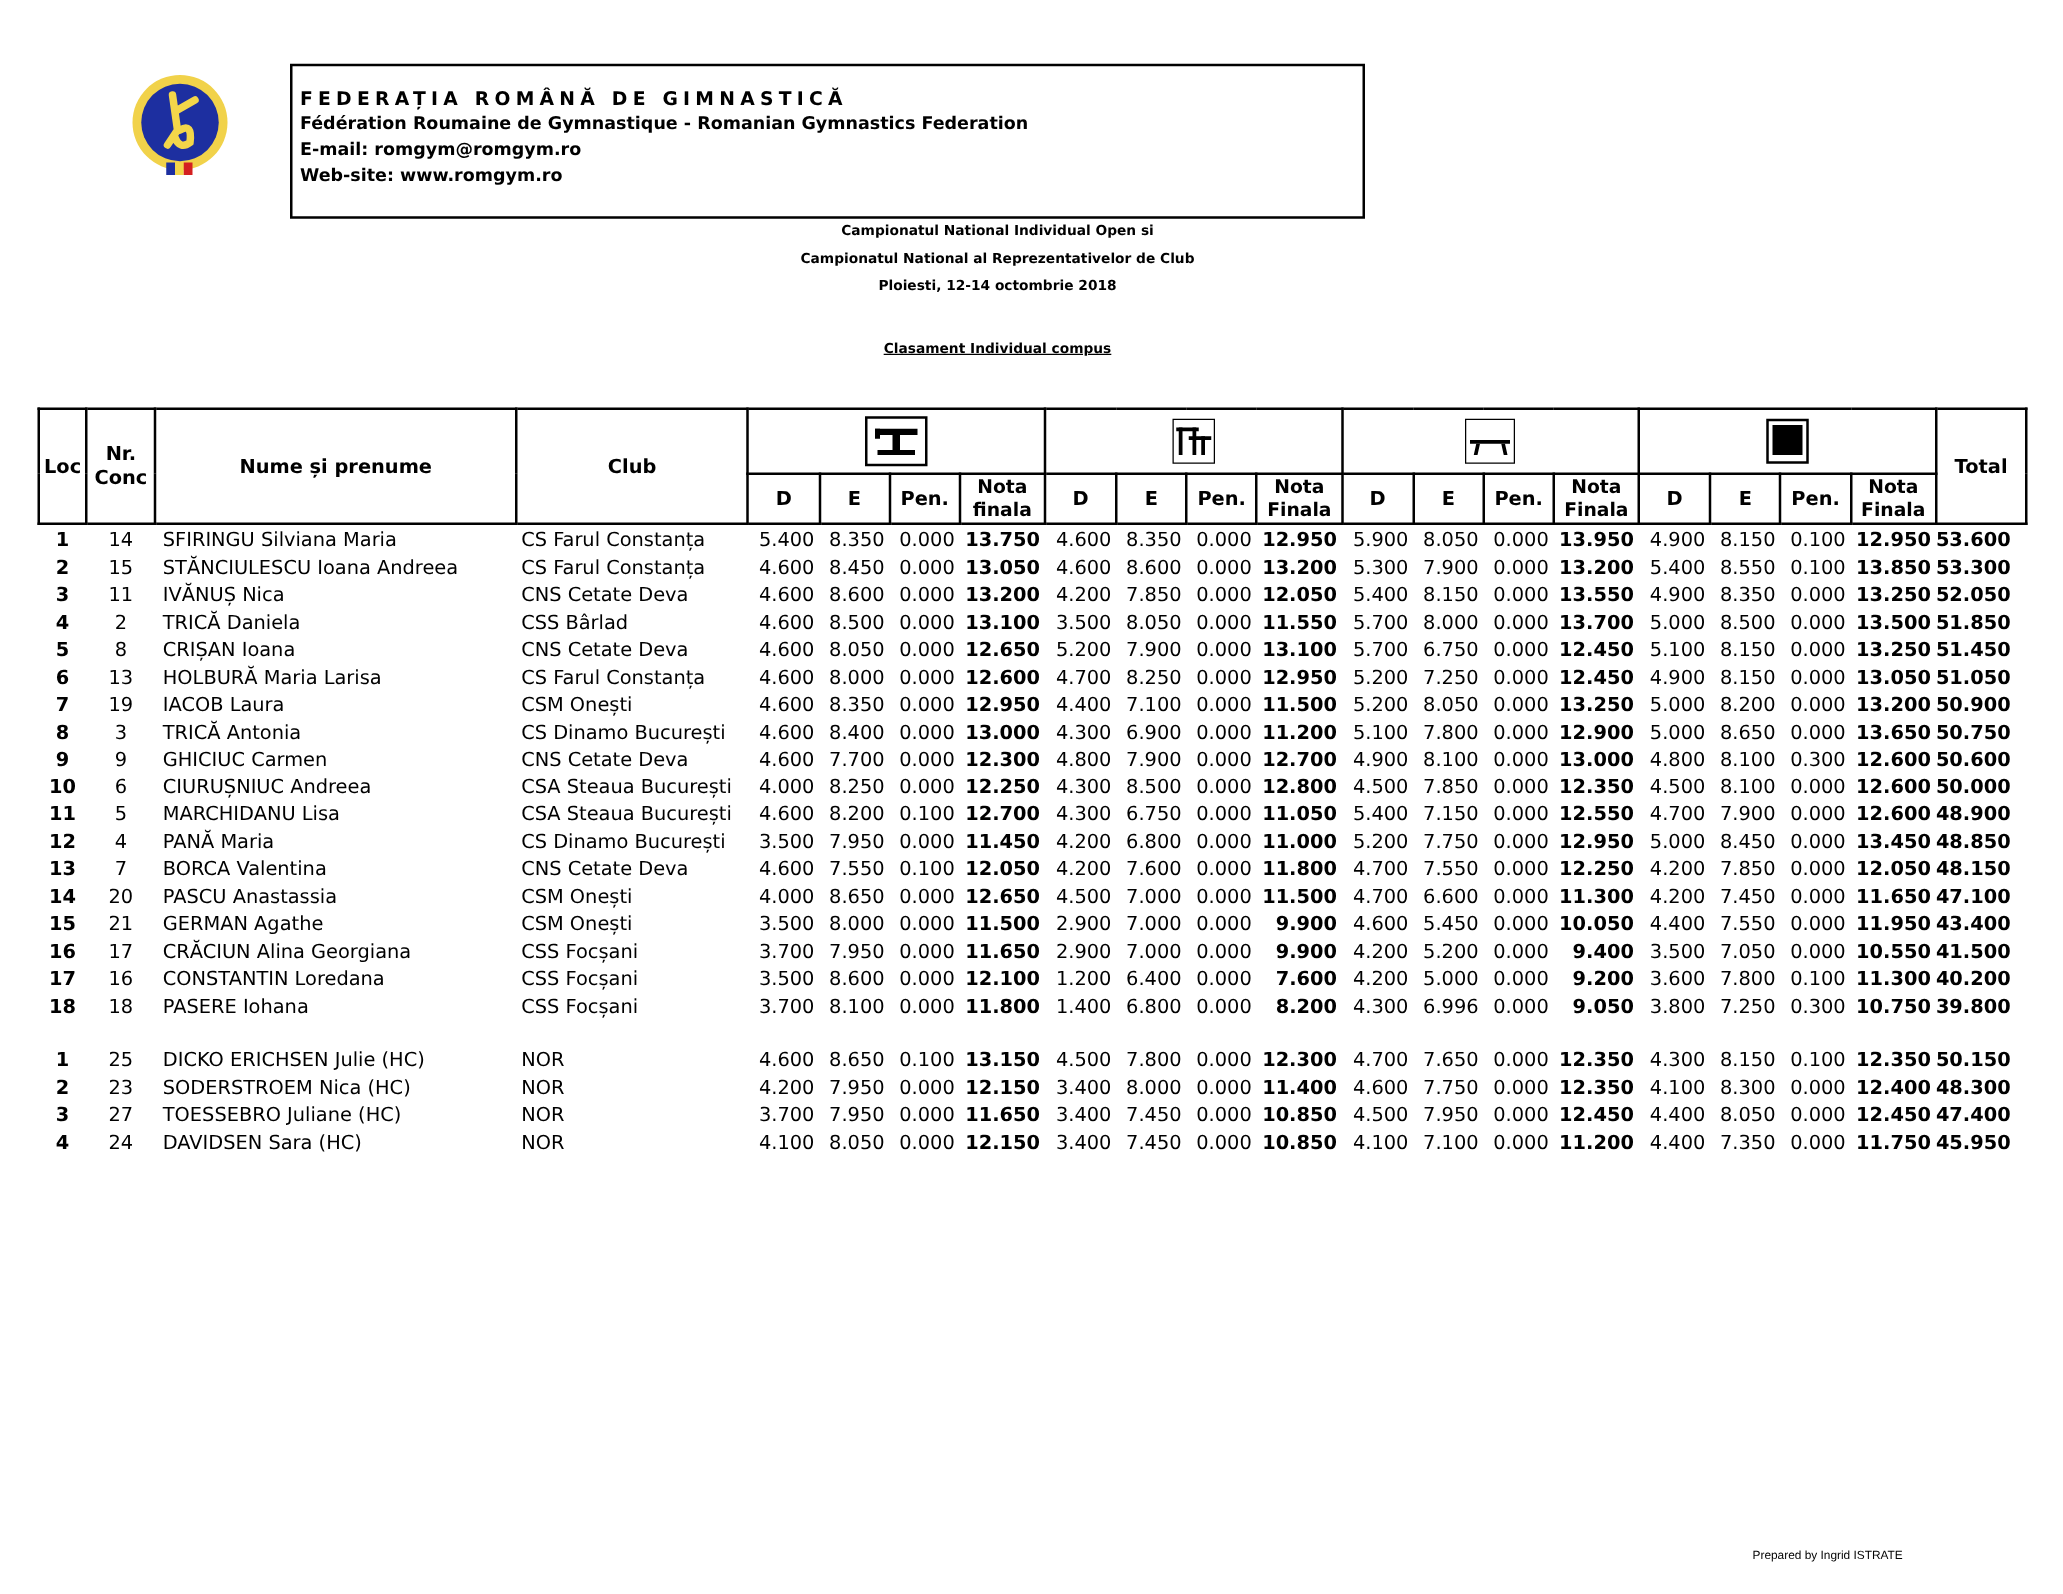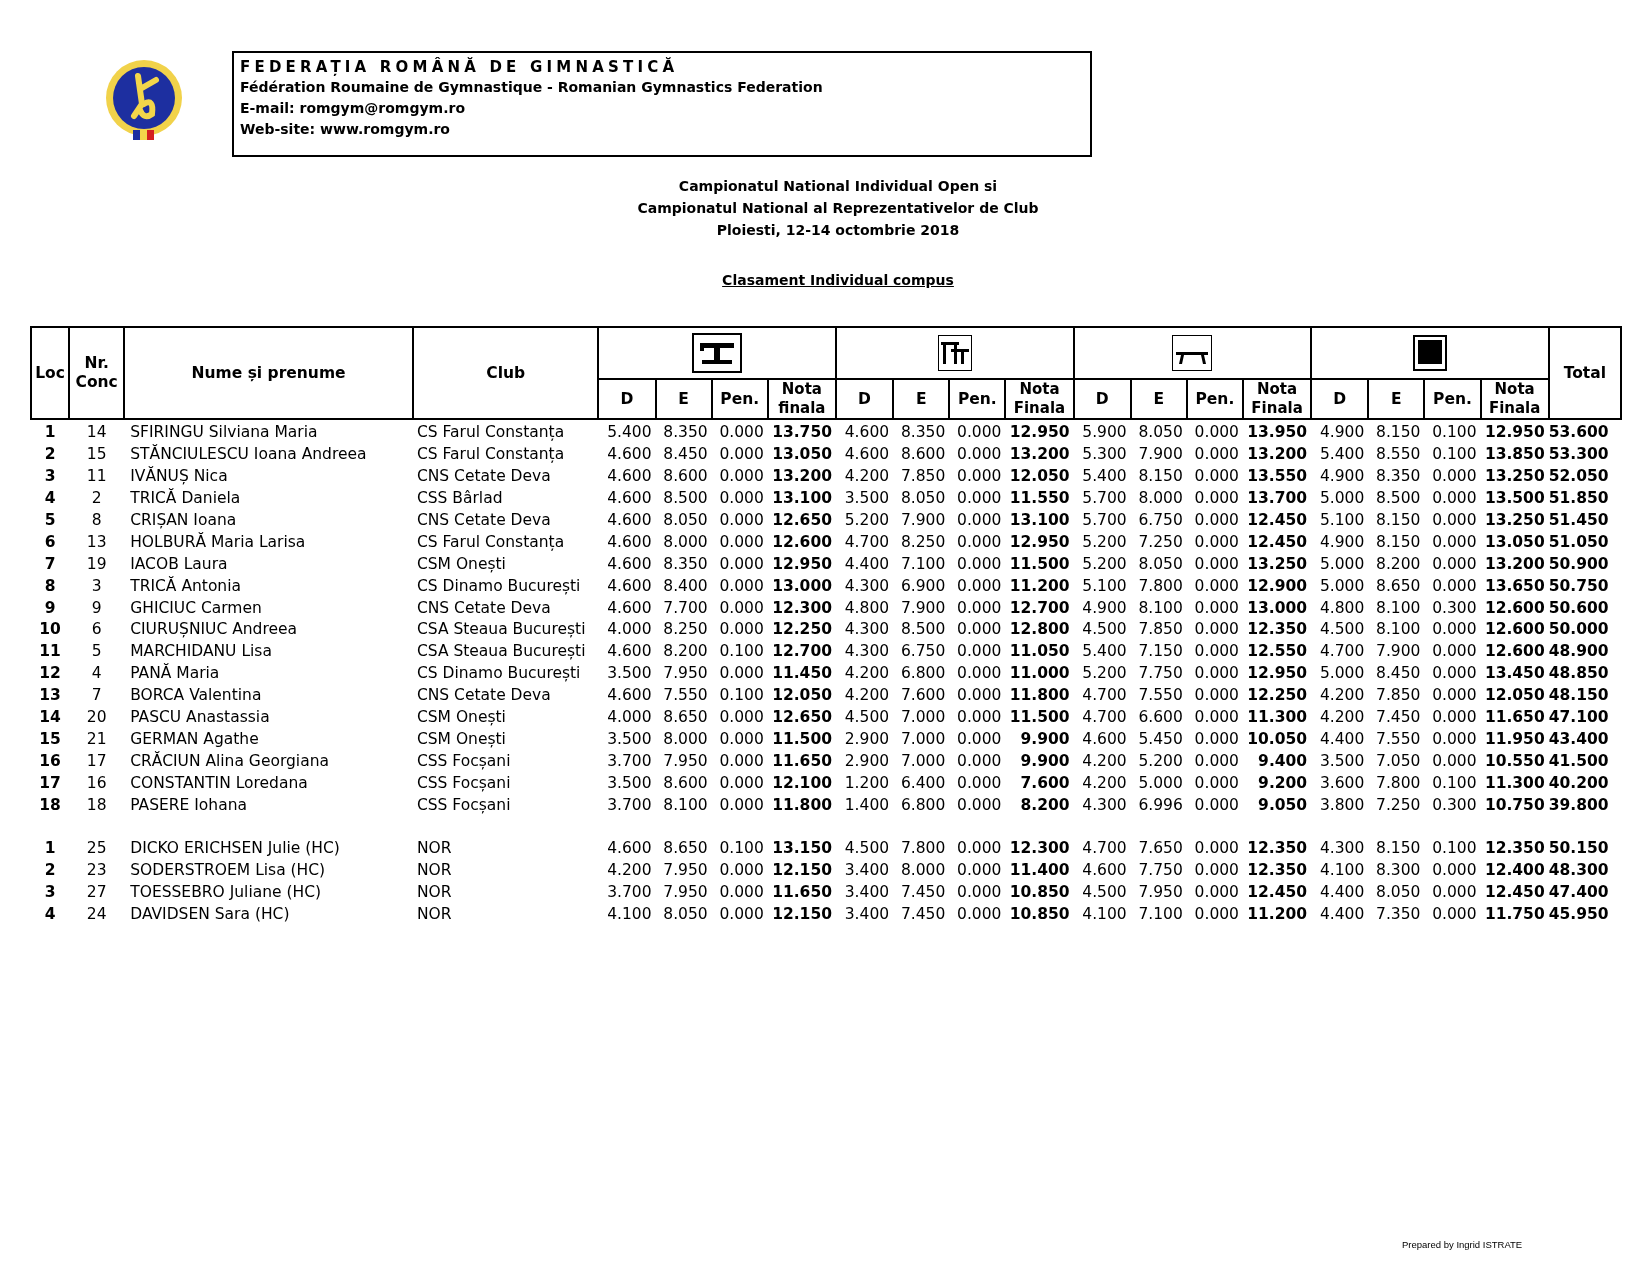--- a/index.html
+++ b/index.html
@@ -1,21 +1,21 @@
 <!DOCTYPE html>
 <html><head>
 <meta charset="utf-8">
 <style>
   html, body { margin:0; padding:0; background:#ffffff; }
   body { width:1650px; height:1275px; position:relative; overflow:hidden; font-family:"DejaVu Sans", sans-serif; color:#000; }
   .logo { position:absolute; left:98px; top:58px; width:92px; height:84px; }
-  .fedbox { position:absolute; left:232px; top:51px; width:860px; height:106px; border:2px solid #000; box-sizing:border-box; padding:4px 6px; }
+  .fedbox { position:absolute; left:232px; top:51px; width:860px; height:124px; border:2px solid #000; box-sizing:border-box; padding:16px 6px; }
   .fedbox .l1 { font-weight:bold; font-size:15px; letter-spacing:4.2px; line-height:20px; }
   .fedbox .l2, .fedbox .l3, .fedbox .l4 { font-weight:bold; font-size:14px; line-height:21px; }
-  .titles { position:absolute; left:568px; width:540px; text-align:center; font-weight:bold; font-size:14px; }
+  .titles { position:absolute; left:528px; width:540px; text-align:center; font-weight:bold; font-size:11px; }
   .t1 { top:178px; } .t2 { top:200px; } .t3 { top:222px; } .t4 { top:272px;text-decoration:underline; }
   table.res { position:absolute; left:30px; top:326px; border-collapse:collapse; table-layout:fixed; width:1592px; }
   table.res th { border:2.5px solid #000; font-weight:bold; font-size:15.5px; padding:0; text-align:center; vertical-align:middle; line-height:19px; }
   table.res td { padding:0; font-size:15.5px; height:21.9px; white-space:nowrap; line-height:19px; }
   .loc { font-weight:bold; text-align:center; font-size:16px; }
   .nr { text-align:center; font-size:13.5px; }
   .nm { padding-left:6px !important; }
   .cl { padding-left:4px !important;margin-top:32px; }
   .num { text-align:right; padding-right:4px !important; }
   .fin { font-weight:bold; text-align:right; padding-right:4px !important; }
@@ -575,21 +575,21 @@
         <td class="fin">12.350</td>
         <td class="num">4.300</td>
         <td class="num">8.150</td>
         <td class="num">0.100</td>
         <td class="fin">12.350</td>
         <td class="tot">50.150</td>
       </tr>
       <tr>
         <td class="loc">2</td>
         <td class="nr">23</td>
-        <td class="nm">SODERSTROEM Lisa (HC)</td>
+        <td class="nm">SODERSTROEM Nica (HC)</td>
         <td class="cl">NOR</td>
         <td class="num">4.200</td>
         <td class="num">7.950</td>
         <td class="num">0.000</td>
         <td class="fin">12.150</td>
         <td class="num">3.400</td>
         <td class="num">8.000</td>
         <td class="num">0.000</td>
         <td class="fin">11.400</td>
         <td class="num">4.600</td>

